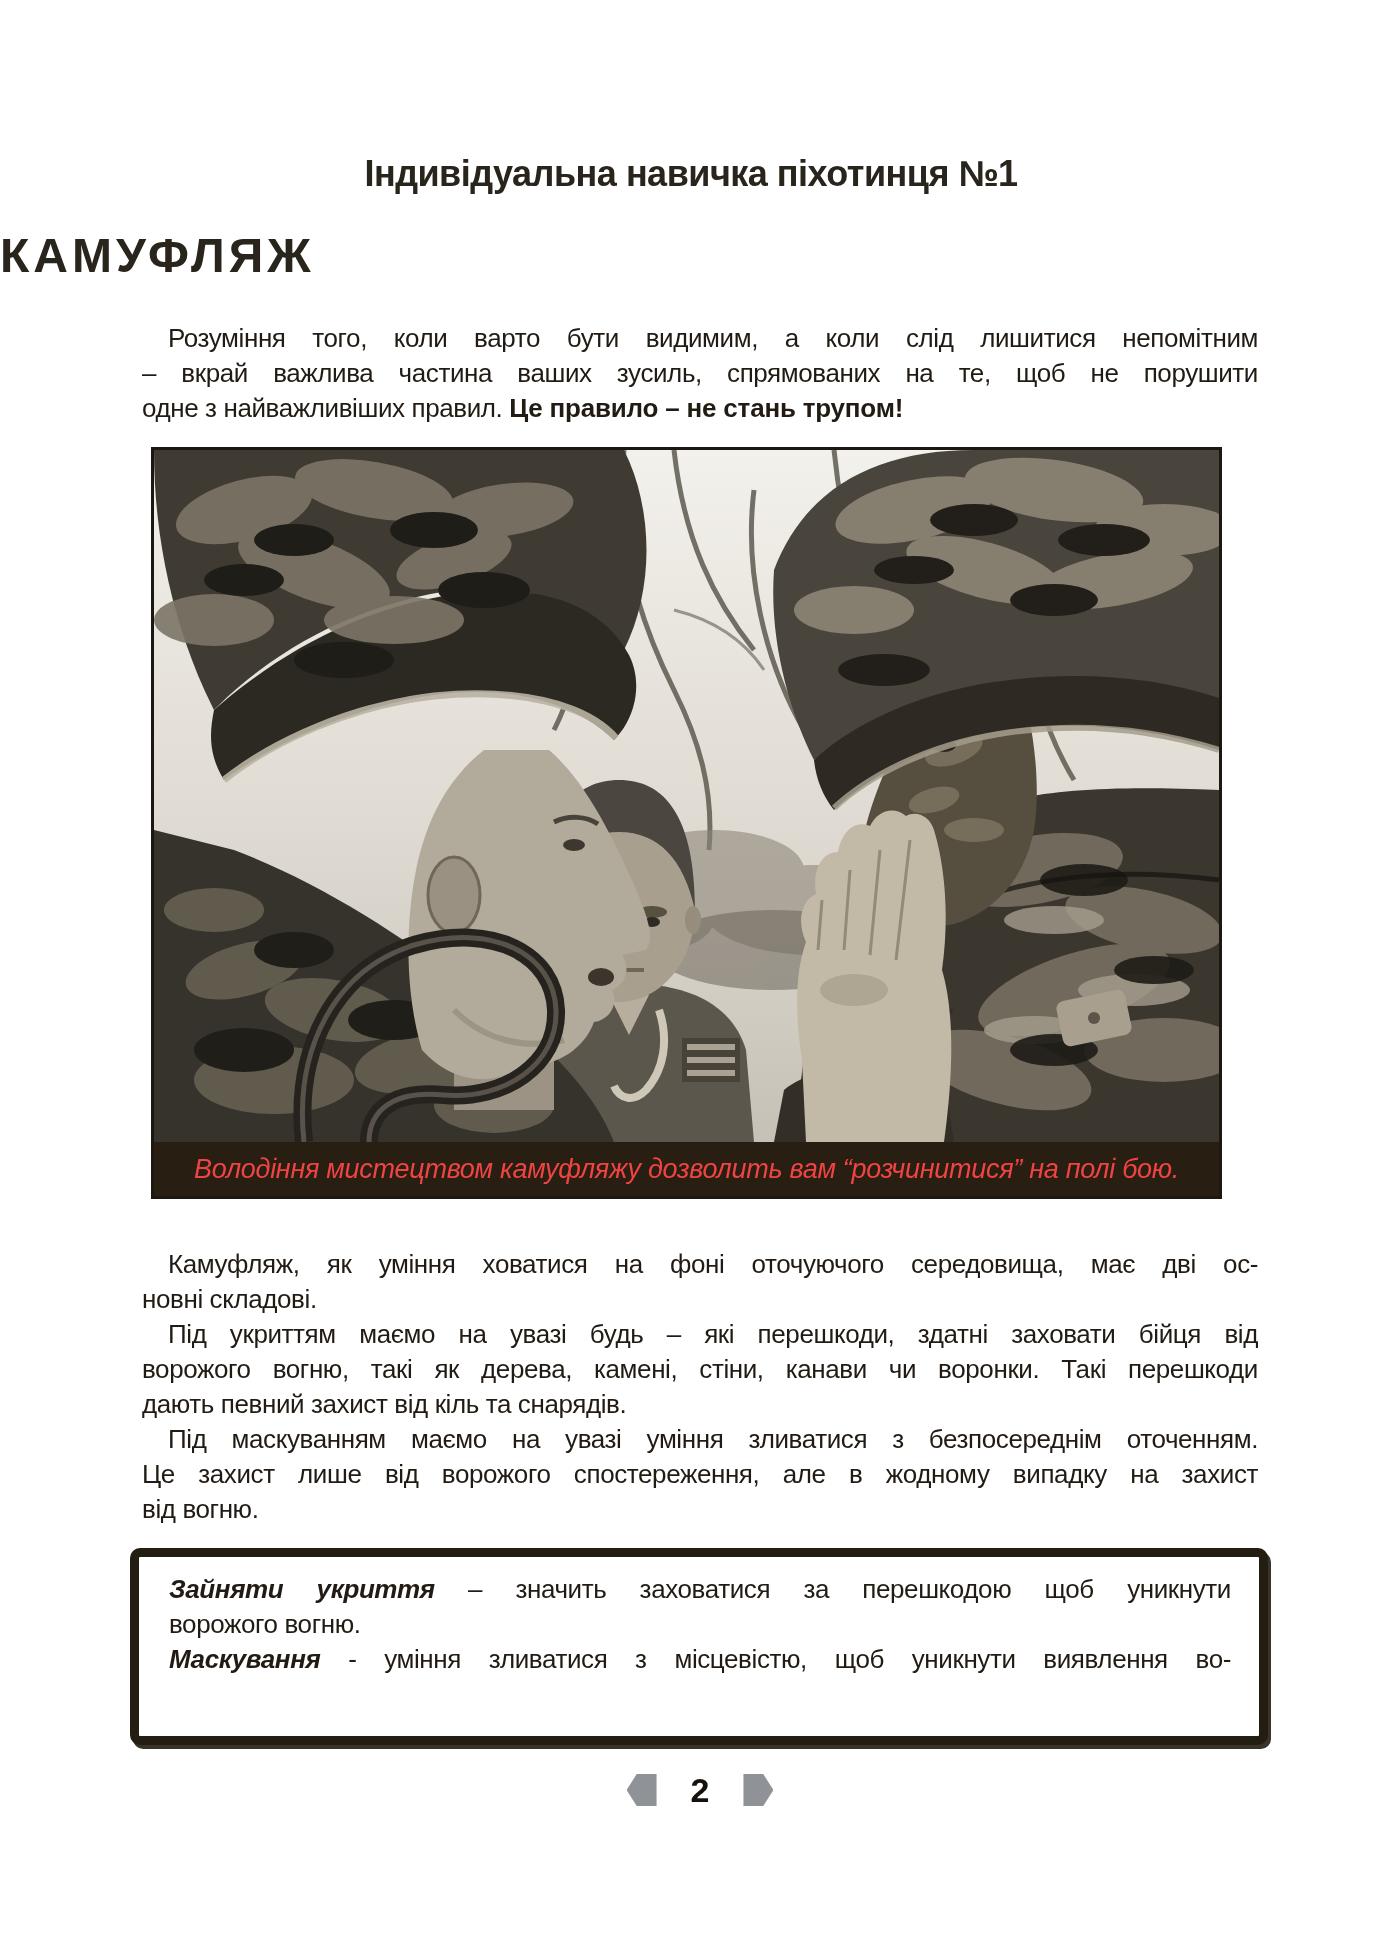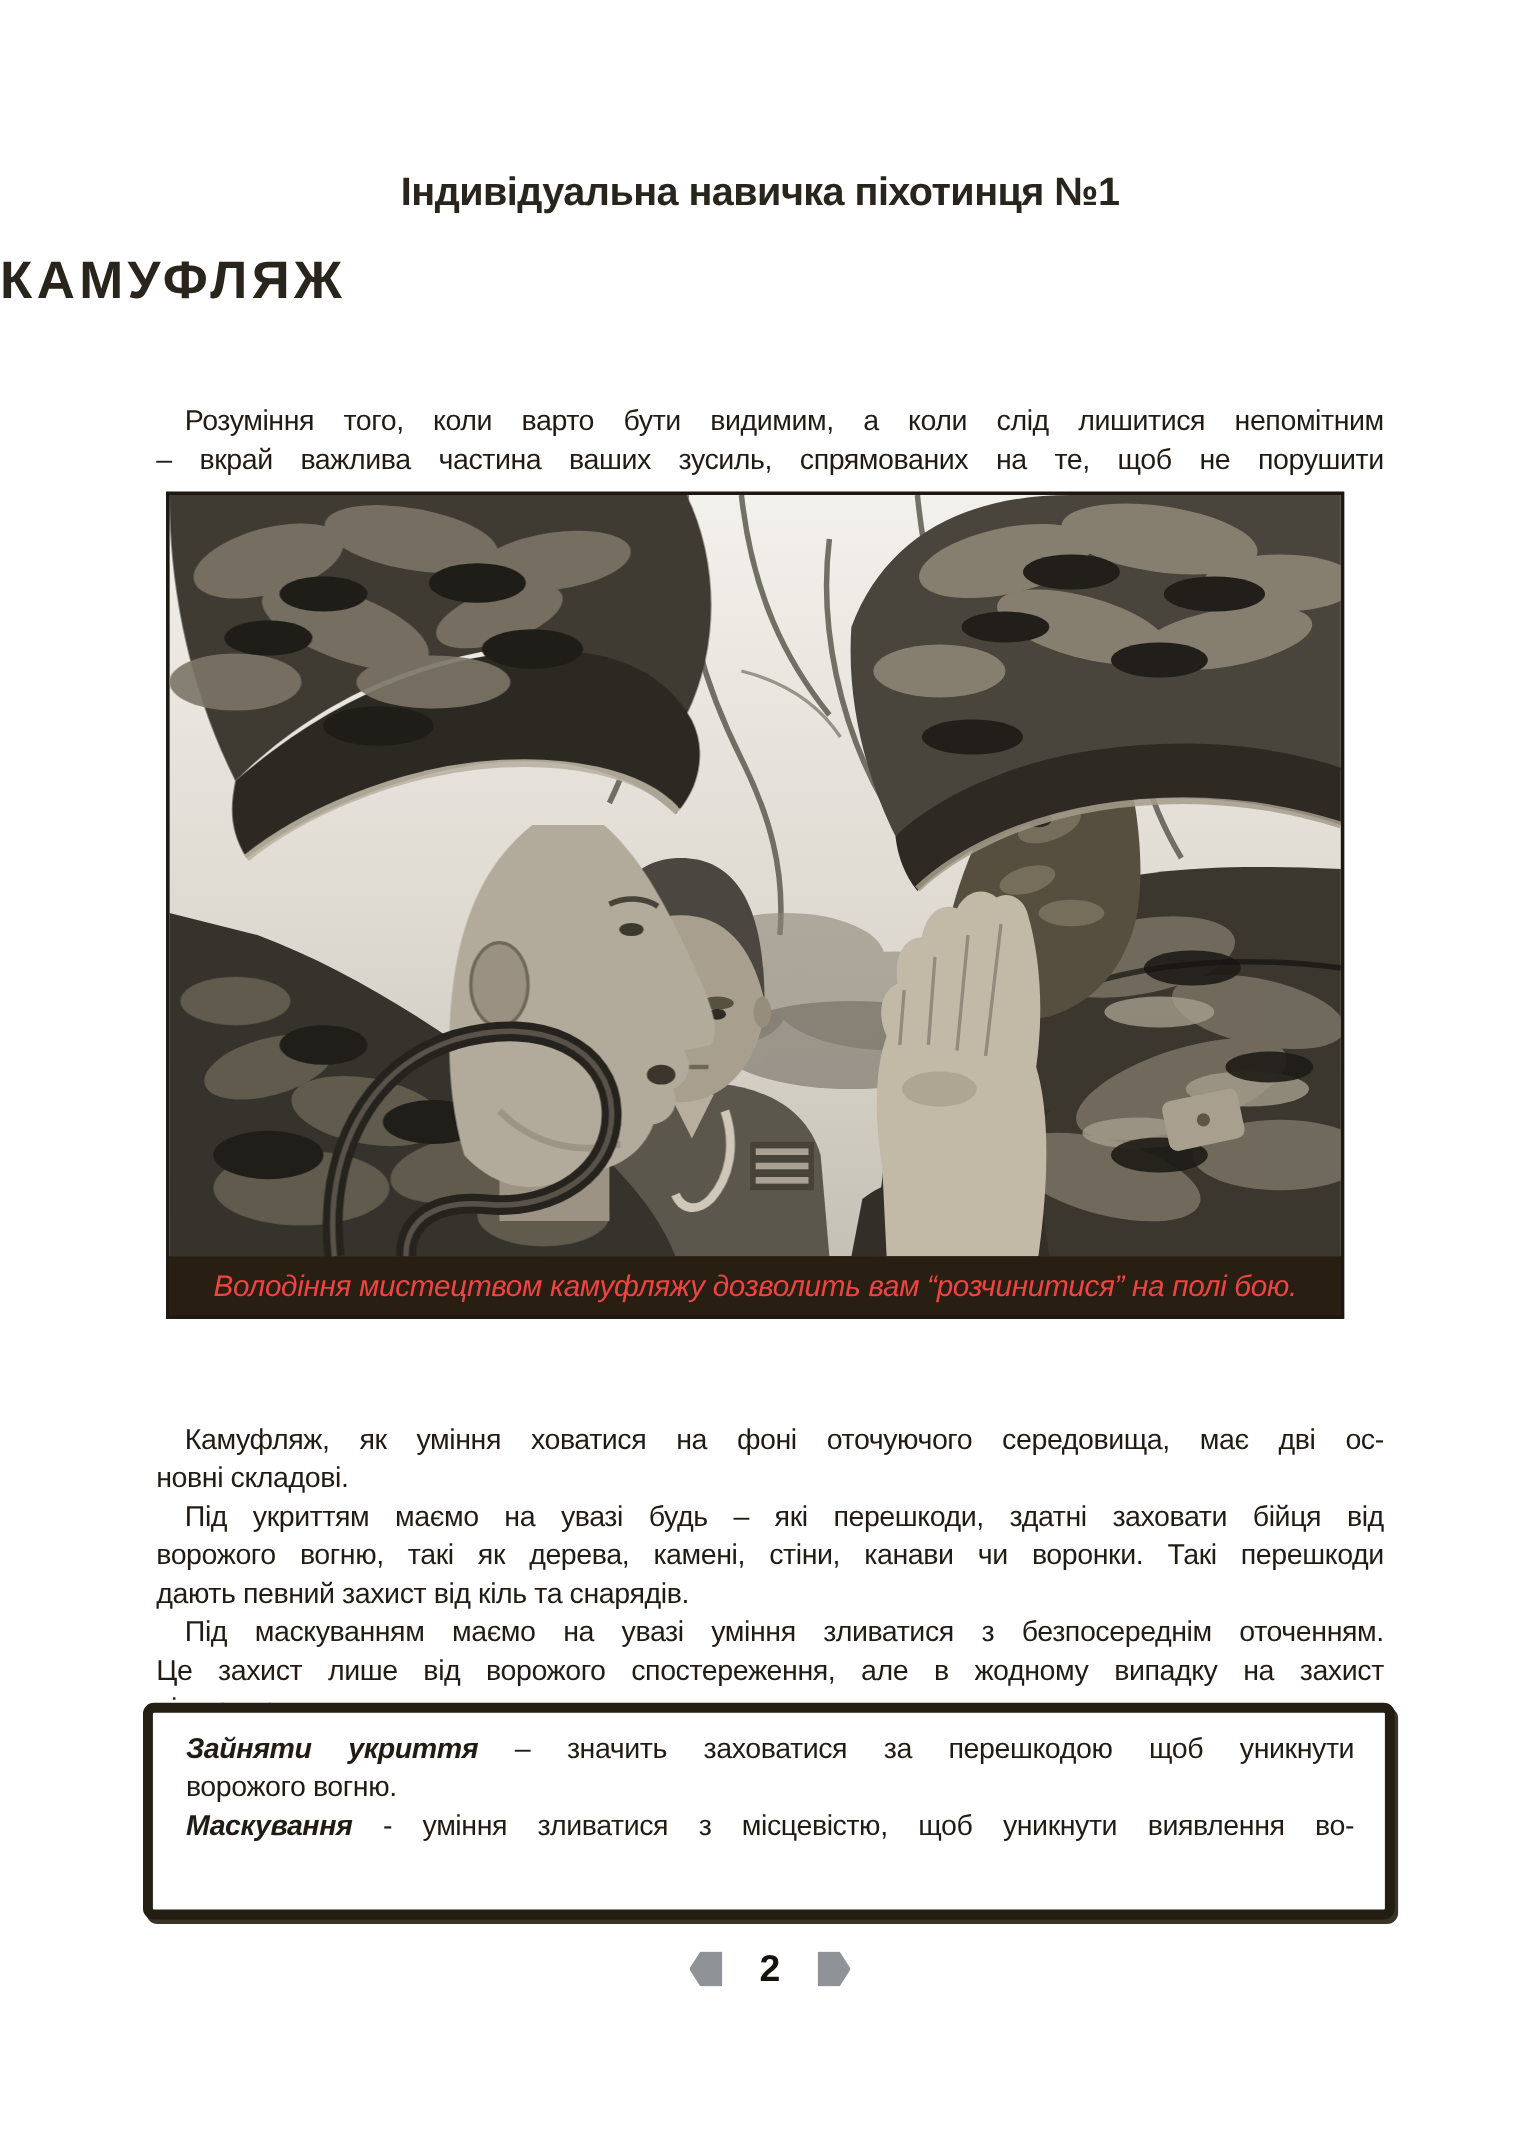--- a/index.html
+++ b/index.html
@@ -8,21 +8,21 @@
     font-family:"Liberation Sans", sans-serif;color:#201a12;
   }
   .kicker{
     position:absolute;top:153px;left:0;width:100%;text-align:center;
     font-size:36px;font-weight:bold;letter-spacing:-0.5px;color:#29241c;
   }
   .chapter{
     position:absolute;top:228px;left:0;width:100%;text-align:left;
     font-size:48px;font-weight:bold;letter-spacing:4px;color:#29241c;
   }
-  .textcol{position:absolute;left:142px;width:1116px;margin-top:44px;}
+  .textcol{position:absolute;left:142px;width:1116px;}
   .intro{top:321px;}
   .bodytext{top:1247px;}
   .line{
     font-size:26px;line-height:35px;letter-spacing:-0.4px;
     text-align:justify;text-align-last:justify;white-space:normal;color:#211b13;
   }
   .line.first{padding-left:26px;}
   .line.last{text-align-last:left;}
   .line b{letter-spacing:-0.2px;}
   .figure{
@@ -57,20 +57,21 @@
 <body>
 
 <div class="page">
 
   <div class="kicker">Індивідуальна навичка піхотинця №1</div>
   <div class="chapter">КАМУФЛЯЖ</div>
 
   <div class="textcol intro">
     <div class="line first">Розуміння того, коли варто бути видимим, а коли слід лишитися непомітним</div>
     <div class="line">– вкрай важлива частина ваших зусиль, спрямованих на те, щоб не порушити</div>
+    <div class="line last"><span>одне з найважливіших правил. </span><b>Це правило – не стань трупом!</b></div>
   </div>
 
   <div class="figure">
     <svg class="photo" viewBox="0 0 1065 692" preserveAspectRatio="none" xmlns="http://www.w3.org/2000/svg">
       <defs>
         <linearGradient id="sky" x1="0" y1="0" x2="0" y2="1">
           <stop offset="0" stop-color="#f3f1ec"></stop>
           <stop offset="0.6" stop-color="#ddd8cf"></stop>
           <stop offset="1" stop-color="#c6c1b6"></stop>
         </linearGradient>

